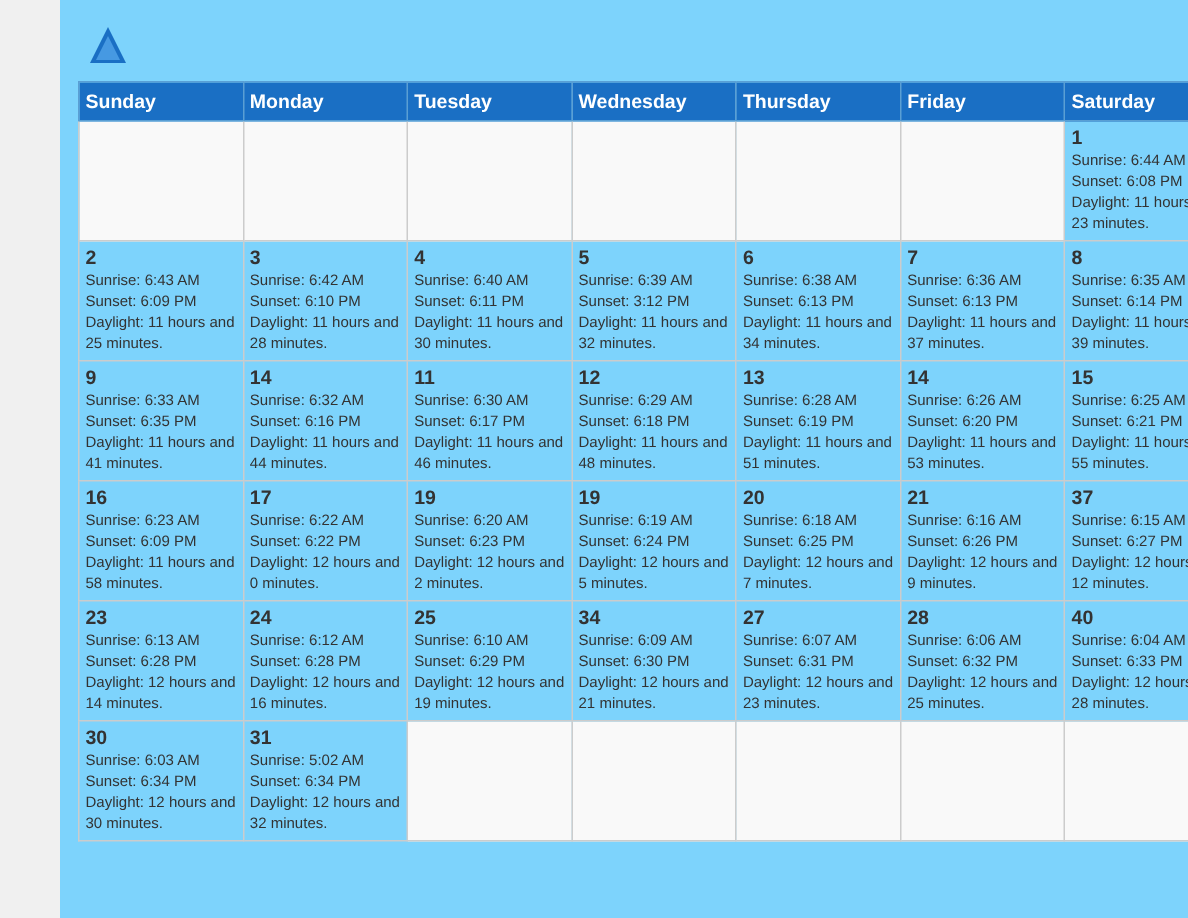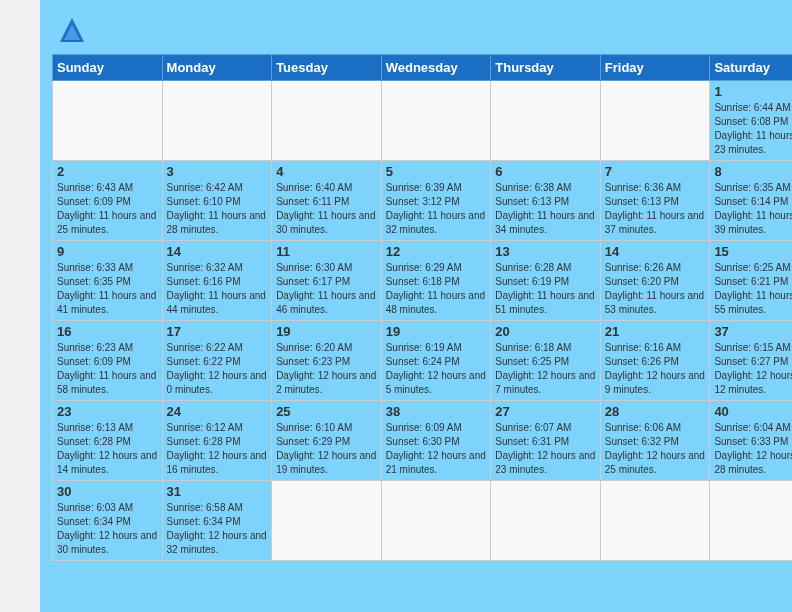--- a/index.html
+++ b/index.html
@@ -296,21 +296,21 @@
 Sunset: 6:28 PM
 Daylight: 12 hours and 16 minutes.</div>
           </td>
           <td>
             <span class="day-number">25</span>
             <div class="day-info">Sunrise: 6:10 AM
 Sunset: 6:29 PM
 Daylight: 12 hours and 19 minutes.</div>
           </td>
           <td>
-            <span class="day-number">38</span>
+            <span class="day-number">34</span>
             <div class="day-info">Sunrise: 6:09 AM
 Sunset: 6:30 PM
 Daylight: 12 hours and 21 minutes.</div>
           </td>
           <td>
             <span class="day-number">27</span>
             <div class="day-info">Sunrise: 6:07 AM
 Sunset: 6:31 PM
 Daylight: 12 hours and 23 minutes.</div>
           </td>
@@ -329,21 +329,21 @@
         </tr>
         <tr class="week-row">
           <td>
             <span class="day-number">30</span>
             <div class="day-info">Sunrise: 6:03 AM
 Sunset: 6:34 PM
 Daylight: 12 hours and 30 minutes.</div>
           </td>
           <td>
             <span class="day-number">31</span>
-            <div class="day-info">Sunrise: 6:58 AM
+            <div class="day-info">Sunrise: 5:02 AM
 Sunset: 6:34 PM
 Daylight: 12 hours and 32 minutes.</div>
           </td>
           <td class="empty-cell"></td>
           <td class="empty-cell"></td>
           <td class="empty-cell"></td>
           <td class="empty-cell"></td>
           <td class="empty-cell"></td>
         </tr>
       </tbody>

